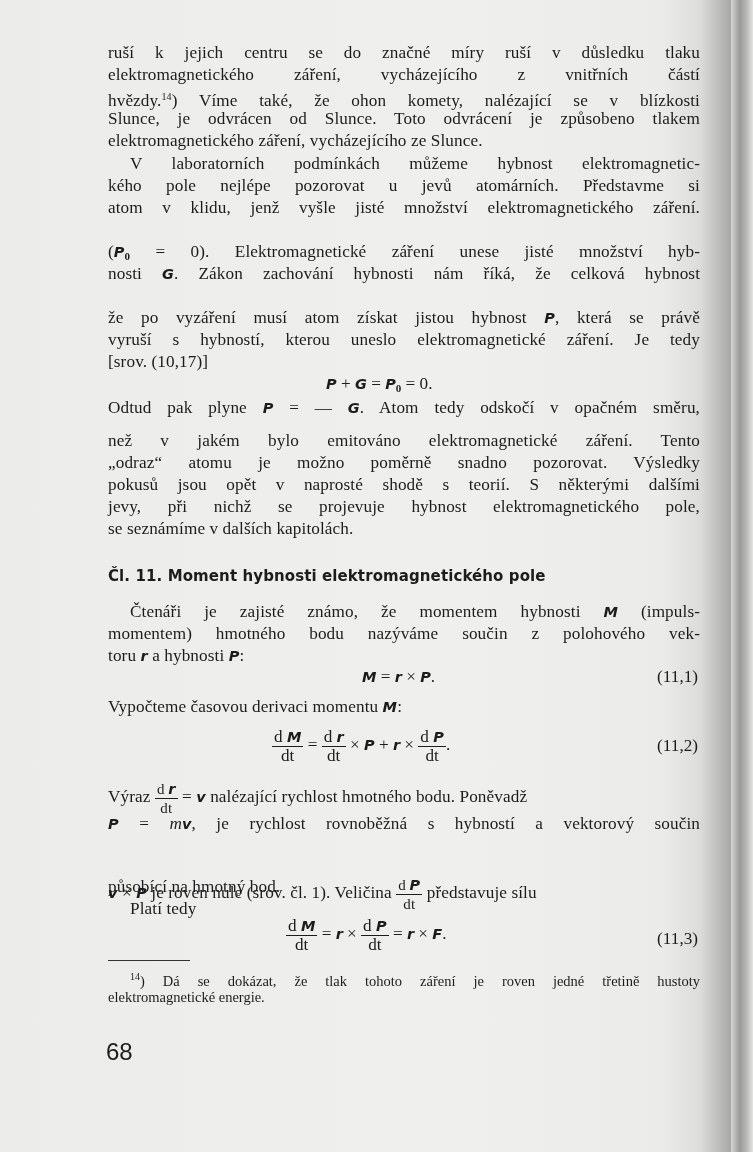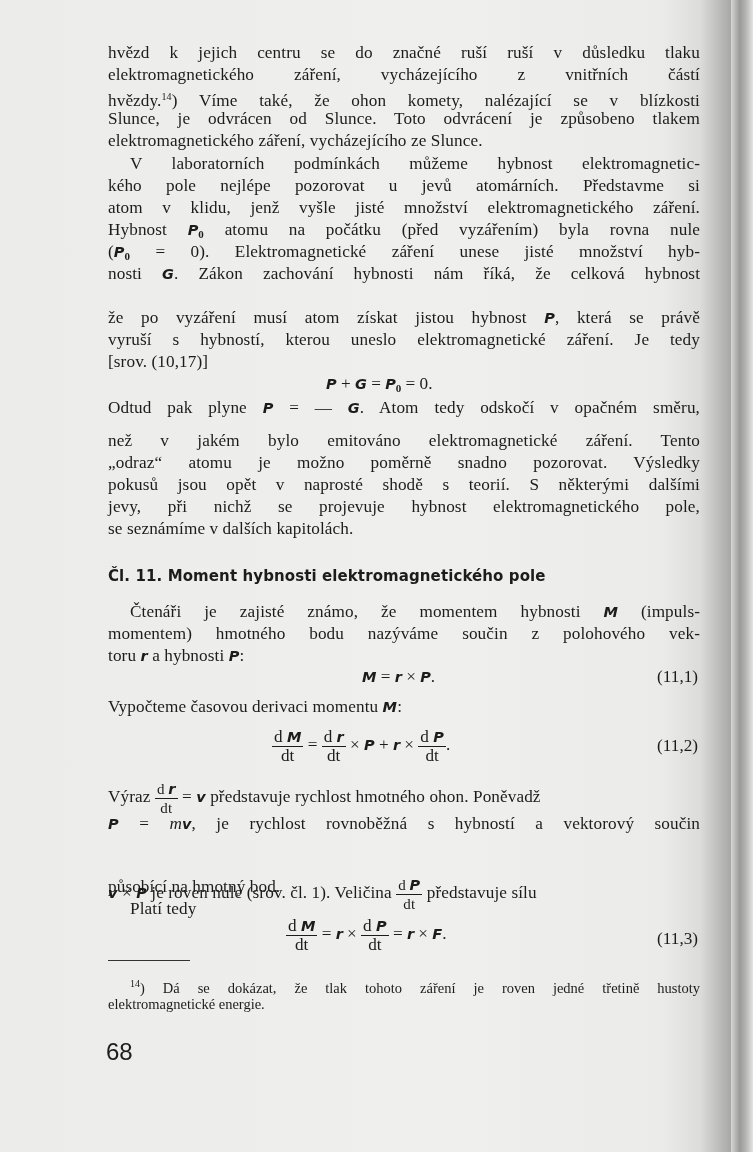--- a/index.html
+++ b/index.html
@@ -32,39 +32,38 @@
   .eqno { position: absolute; right: 55px; font-size: 17.2px; }
   .heading {
     position: absolute; left: 108px; top: 567px;
     font-family: "DejaVu Sans", "Liberation Sans", sans-serif; font-weight: bold;
     font-size: 15px; letter-spacing: 0.1px;
   }
   .frac { display: inline-block; vertical-align: middle; text-align: center; line-height: 18px; }
   .frac .num { display: block; border-bottom: 1px solid #1c1c1c; padding: 0 2px; }
   .frac .den { display: block; padding: 0 2px; }
   .rule { position: absolute; left: 108px; top: 960px; width: 82px; height: 1px; background: #333; }
-  .foot { position: absolute; left: 108px; width: 592px; font-size: 14.5px; line-height: 21px; white-space: nowrap; margin-top: 7px; }
+  .foot { position: absolute; left: 108px; width: 592px; font-size: 14.5px; line-height: 21px; white-space: nowrap; }
   .pagenum { position: absolute; left: 106px; top: 1038px; font-family: "Liberation Sans", sans-serif; font-size: 24px; }
 </style>
 </head>
 <body>
 
 <div class="page">
   <div class="gutter"></div>
 
-  <div class="line just" style="top:42px">hvězd k jejich centru se do značné ruší ruší v důsledku tlaku</div>
+  <div class="line just" style="top:42px">ruší k jejich centru se do značné míry ruší v důsledku tlaku</div>
   <div class="line just" style="top:64px">elektromagnetického záření, vycházejícího z vnitřních částí</div>
   <div class="line just" style="top:86px"><span>hvězdy.</span><span class="sup">14</span><span>) Víme také, že ohon komety, nalézající se v blízkosti</span></div>
   <div class="line just" style="top:108px">Slunce, je odvrácen od Slunce. Toto odvrácení je způsobeno tlakem</div>
   <div class="line" style="top:130px">elektromagnetického záření, vycházejícího ze Slunce.</div>
 
   <div class="line just indent" style="top:153px">V laboratorních podmínkách můžeme hybnost elektromagnetic-</div>
   <div class="line just" style="top:175px">kého pole nejlépe pozorovat u jevů atomárních. Představme si</div>
   <div class="line just" style="top:197px">atom v klidu, jenž vyšle jisté množství elektromagnetického záření.</div>
-  <div class="line just" style="top:219px"><span>Hybnost </span><span class="b">P</span><span class="sub">0</span><span> atomu na počátku (před vyzářením) byla rovna nule</span></div>
   <div class="line just" style="top:241px"><span>(</span><span class="b">P</span><span class="sub">0</span><span> = 0). Elektromagnetické záření unese jisté množství hyb-</span></div>
   <div class="line just" style="top:263px"><span>nosti </span><span class="b">G</span><span>. Zákon zachování hybnosti nám říká, že celková hybnost</span></div>
   <div class="line just" style="top:307px"><span>že po vyzáření musí atom získat jistou hybnost </span><span class="b">P</span><span>, která se právě</span></div>
   <div class="line just" style="top:329px">vyruší s hybností, kterou uneslo elektromagnetické záření. Je tedy</div>
   <div class="line" style="top:351px">[srov. (10,17)]</div>
 
   <div class="eq" style="left:326px; top:374px"><span class="b">P</span><span> + </span><span class="b">G</span><span> = </span><span class="b">P</span><span class="sub">0</span><span> = 0.</span></div>
 
   <div class="line just" style="top:397px"><span>Odtud pak plyne </span><span class="b">P</span><span> = — </span><span class="b">G</span><span>. Atom tedy odskočí v opačném směru,</span></div>
   <div class="line just" style="top:430px">než v jakém bylo emitováno elektromagnetické záření. Tento</div>
@@ -82,21 +81,21 @@
   <div class="eq" style="left:362px; top:667px"><span class="b">M</span><span> = </span><span class="b">r</span><span> × </span><span class="b">P</span><span>.</span></div>
   <div class="eqno" style="top:667px">(11,1)</div>
 
   <div class="line" style="top:696px"><span>Vypočteme časovou derivaci momentu </span><span class="b">M</span><span>:</span></div>
 
   <div class="eq" style="left:272px; top:728px">
     <span class="frac"><span class="num"><span>d</span> <span class="b">M</span></span><span class="den">dt</span></span><span> = </span><span class="frac"><span class="num"><span>d</span> <span class="b">r</span></span><span class="den">dt</span></span><span> × </span><span class="b">P</span><span> + </span><span class="b">r</span><span> × </span><span class="frac"><span class="num"><span>d</span> <span class="b">P</span></span><span class="den">dt</span></span><span>.</span>
   </div>
   <div class="eqno" style="top:736px">(11,2)</div>
 
-  <div class="line" style="top:780px; white-space:nowrap"><span>Výraz </span><span class="frac" style="font-size:15px"><span class="num"><span>d</span> <span class="b">r</span></span><span class="den">dt</span></span><span> = </span><span class="b">v</span><span> představuje rychlost hmotného ohon. Poněvadž</span></div>
+  <div class="line" style="top:780px; white-space:nowrap"><span>Výraz </span><span class="frac" style="font-size:15px"><span class="num"><span>d</span> <span class="b">r</span></span><span class="den">dt</span></span><span> = </span><span class="b">v</span><span> nalézající rychlost hmotného bodu. Poněvadž</span></div>
   <div class="line just" style="top:813px"><span class="b">P</span><span> = </span><i>m</i><span class="b">v</span><span>, je rychlost rovnoběžná s hybností a vektorový součin</span></div>
   <div class="line" style="top:876px"><span class="b">v</span><span> × </span><span class="b">P</span><span> je roven nule (srov. čl. 1). Veličina </span><span class="frac" style="font-size:15px"><span class="num"><span>d</span> <span class="b">P</span></span><span class="den">dt</span></span><span> představuje sílu</span></div>
   <div class="line" style="top:876px">působící na hmotný bod.</div>
   <div class="line indent" style="top:898px">Platí tedy</div>
 
   <div class="eq" style="left:286px; top:917px">
     <span class="frac"><span class="num"><span>d</span> <span class="b">M</span></span><span class="den">dt</span></span><span> = </span><span class="b">r</span><span> × </span><span class="frac"><span class="num"><span>d</span> <span class="b">P</span></span><span class="den">dt</span></span><span> = </span><span class="b">r</span><span> × </span><span class="b">F</span><span>.</span>
   </div>
   <div class="eqno" style="top:929px">(11,3)</div>
 

